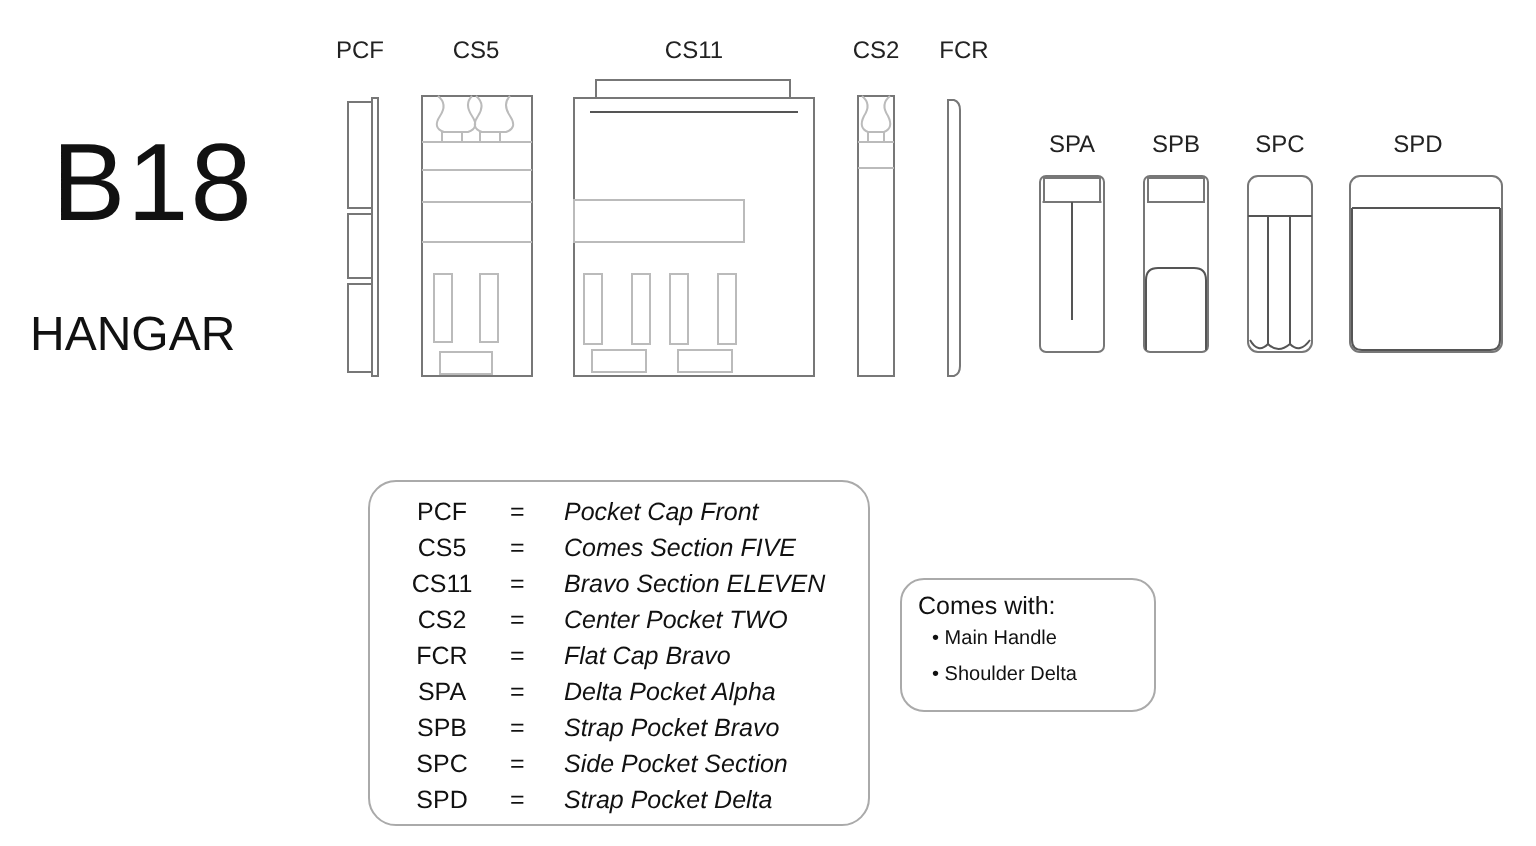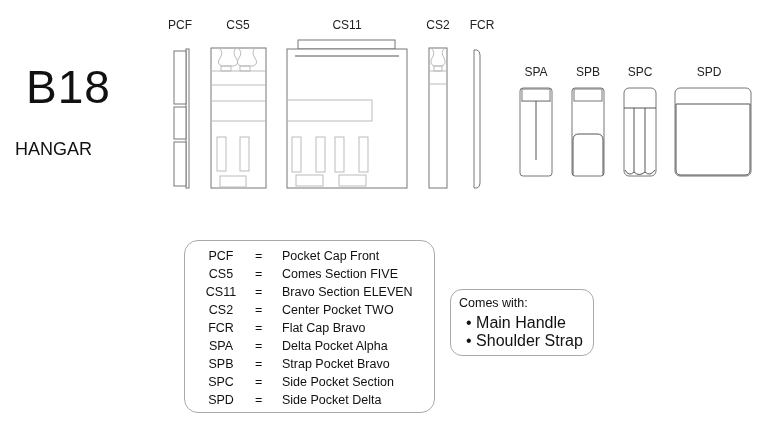--- a/index.html
+++ b/index.html
@@ -1,35 +1,35 @@
 <!DOCTYPE html>
 <html><head>
 <meta charset="utf-8">
 <style>
   html, body { margin: 0; padding: 0; background: #ffffff; }
   body { width: 768px; height: 423px; position: relative; overflow: hidden;
          font-family: "Liberation Sans", sans-serif; color: #111; }
   .abs { position: absolute; }
-  .title { left: 26px; top: 64px; font-size: 46px; letter-spacing: 1px; font-weight: 400; line-height: 1; }
-  .subtitle { left: 15px; top: 140px; font-size: 18px; line-height: 1; text-align: right; }
+  .title { left: 26px; top: 64px; font-size: 55px; letter-spacing: 1px; font-weight: 400; line-height: 1; }
+  .subtitle { left: 15px; top: 156px; font-size: 24px; line-height: 1; text-align: right; }
   .part-label { font-size: 12px; line-height: 1; color: #222; text-align: center; transform: translateX(-50%); white-space: nowrap; }
   svg.parts { position: absolute; left: 0; top: 0; }
   svg.parts .st { fill: #fff; stroke: #777; stroke-width: 1; }
   svg.parts .lt { fill: none; stroke: #bbb; stroke-width: 1; }
   svg.parts .dk { fill: none; stroke: #555; stroke-width: 1; }
   .legend { left: 184px; top: 240px; width: 251px; height: 173px; border: 1px solid #aaa;
             border-radius: 14px; box-sizing: border-box; }
   .legend-row { position: absolute; font-size: 12.5px; line-height: 1; white-space: nowrap; }
   .legend-row .code { position: absolute; width: 60px; text-align: center; left: 0; }
   .legend-row .eq { position: absolute; left: 64px; }
-  .legend-row .desc { position: absolute; left: 91px; }
-  .comes { left: 450px; top: 289px; width: 144px; height: 67px; border: 1px solid #aaa;
+  .legend-row .desc { position: absolute; left: 91px; font-style: italic; }
+  .comes { left: 450px; top: 289px; width: 128px; height: 67px; border: 1px solid #aaa;
            border-radius: 12px; box-sizing: border-box; }
   .comes .head { position: absolute; left: 8px; top: 6px; font-size: 12.5px; }
-  .comes .item { position: absolute; left: 15px; font-size: 16px; white-space: nowrap; text-align: right; }
+  .comes .item { position: absolute; left: 15px; font-size: 10px; white-space: nowrap; text-align: right; }
 </style>
 </head>
 <body>
 
 <div class="abs title">B18</div>
 <div class="abs subtitle">HANGAR</div>
 
 <div class="abs part-label" style="left:180px; top:19px;">PCF</div>
 <div class="abs part-label" style="left:238px; top:19px;">CS5</div>
 <div class="abs part-label" style="left:347px; top:19px;">CS11</div>
@@ -154,27 +154,27 @@
     <span class="desc">Strap Pocket Bravo</span>
   </div>
   <div class="legend-row" style="top:135px; left:6px;">
     <span class="code">SPC</span>
     <span class="eq">=</span>
     <span class="desc">Side Pocket Section</span>
   </div>
   <div class="legend-row" style="top:153px; left:6px;">
     <span class="code">SPD</span>
     <span class="eq">=</span>
-    <span class="desc">Side Pocket Delta</span>
+    <span class="desc">Strap Pocket Delta</span>
   </div>
 </div>
 
 <div class="abs comes">
   <div class="head">Comes with:</div>
   <div class="item" style="top:24px;">
     <span>•</span>
     <span>Main Handle</span>
   </div>
   <div class="item" style="top:42px;">
     <span>•</span>
-    <span>Shoulder Strap</span>
+    <span>Shoulder Delta</span>
   </div>
 </div>
 
 </body></html>

